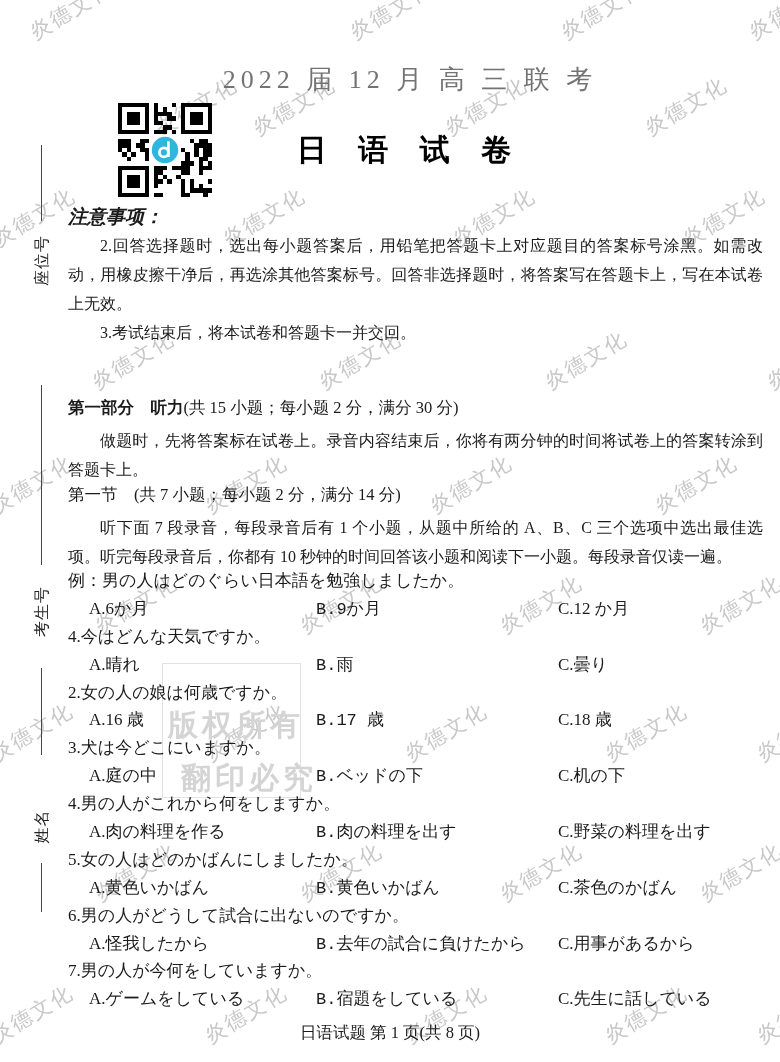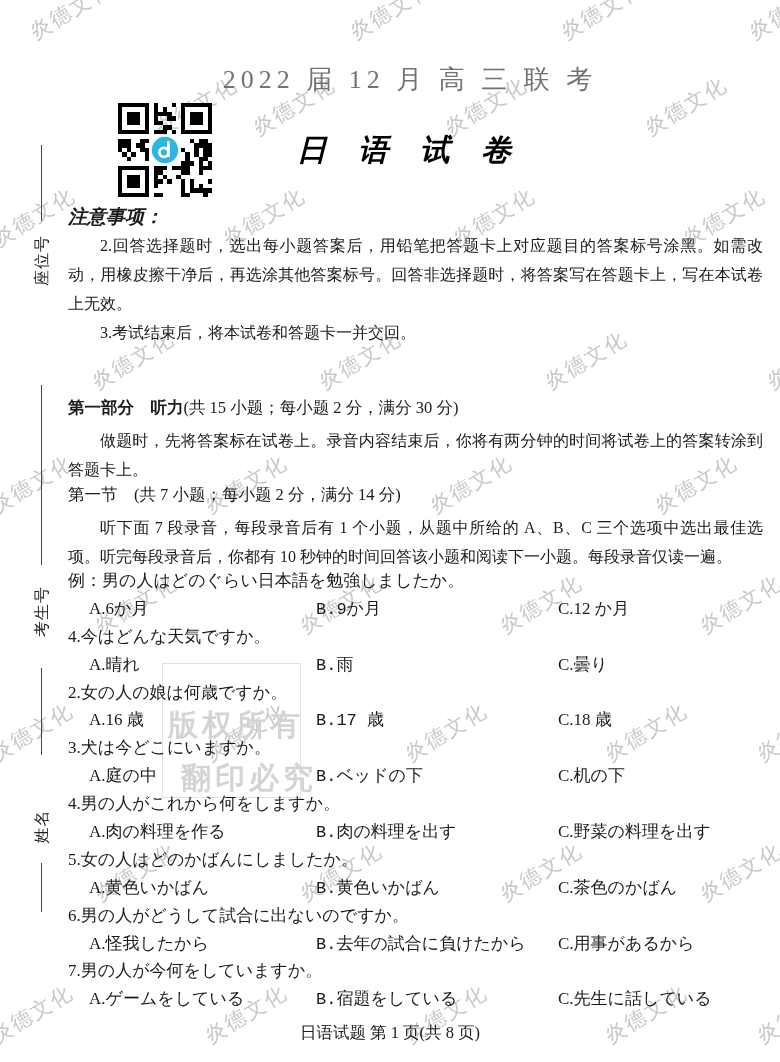--- a/index.html
+++ b/index.html
@@ -19,21 +19,21 @@
   .vline{position:absolute;left:41px;width:1px;background:#474747;z-index:1;}
   .v1{top:145px;height:76px;} .v2{top:385px;height:180px;}
   .v3{top:668px;height:87px;} .v4{top:863px;height:49px;}
   .mlabel{position:absolute;left:-3px;width:90px;text-align:center;font-size:16px;
           color:#222;transform:rotate(-90deg);z-index:1;letter-spacing:1px;white-space:nowrap;}
   .m-seat{top:250px;} .m-cand{top:601px;} .m-name{top:816px;}
   
   .title{position:absolute;top:62px;left:40px;width:740px;text-align:center;
          font-size:26px;letter-spacing:5px;color:#737373;z-index:1;white-space:nowrap;}
   .subtitle{position:absolute;top:130px;left:40px;width:740px;text-align:center;
-            font-size:30px;font-weight:bold;letter-spacing:12px;color:#000;z-index:1;white-space:nowrap;font-style:italic;}
+            font-size:30px;font-weight:bold;letter-spacing:12px;color:#000;z-index:1;white-space:nowrap;}
   .qr{position:absolute;left:118px;top:103px;width:94px;height:94px;z-index:2;}
   .qr svg{width:94px;height:94px;display:block;}
   
   .notice-h{position:absolute;left:68px;top:204px;font-size:19px;font-weight:bold;z-index:1;font-style:italic;}
   .notice{position:absolute;left:68px;top:231px;width:695px;z-index:1;}
   .notice p{margin:0;text-indent:2em;font-size:16px;line-height:29px;text-align:justify;}
   
   .part-h{position:absolute;left:68px;top:397px;font-size:16.5px;z-index:1;white-space:nowrap;text-align:center;}
   .part-h .bold{font-weight:bold;}
   .para{position:absolute;left:68px;width:695px;margin:0;text-indent:2em;

